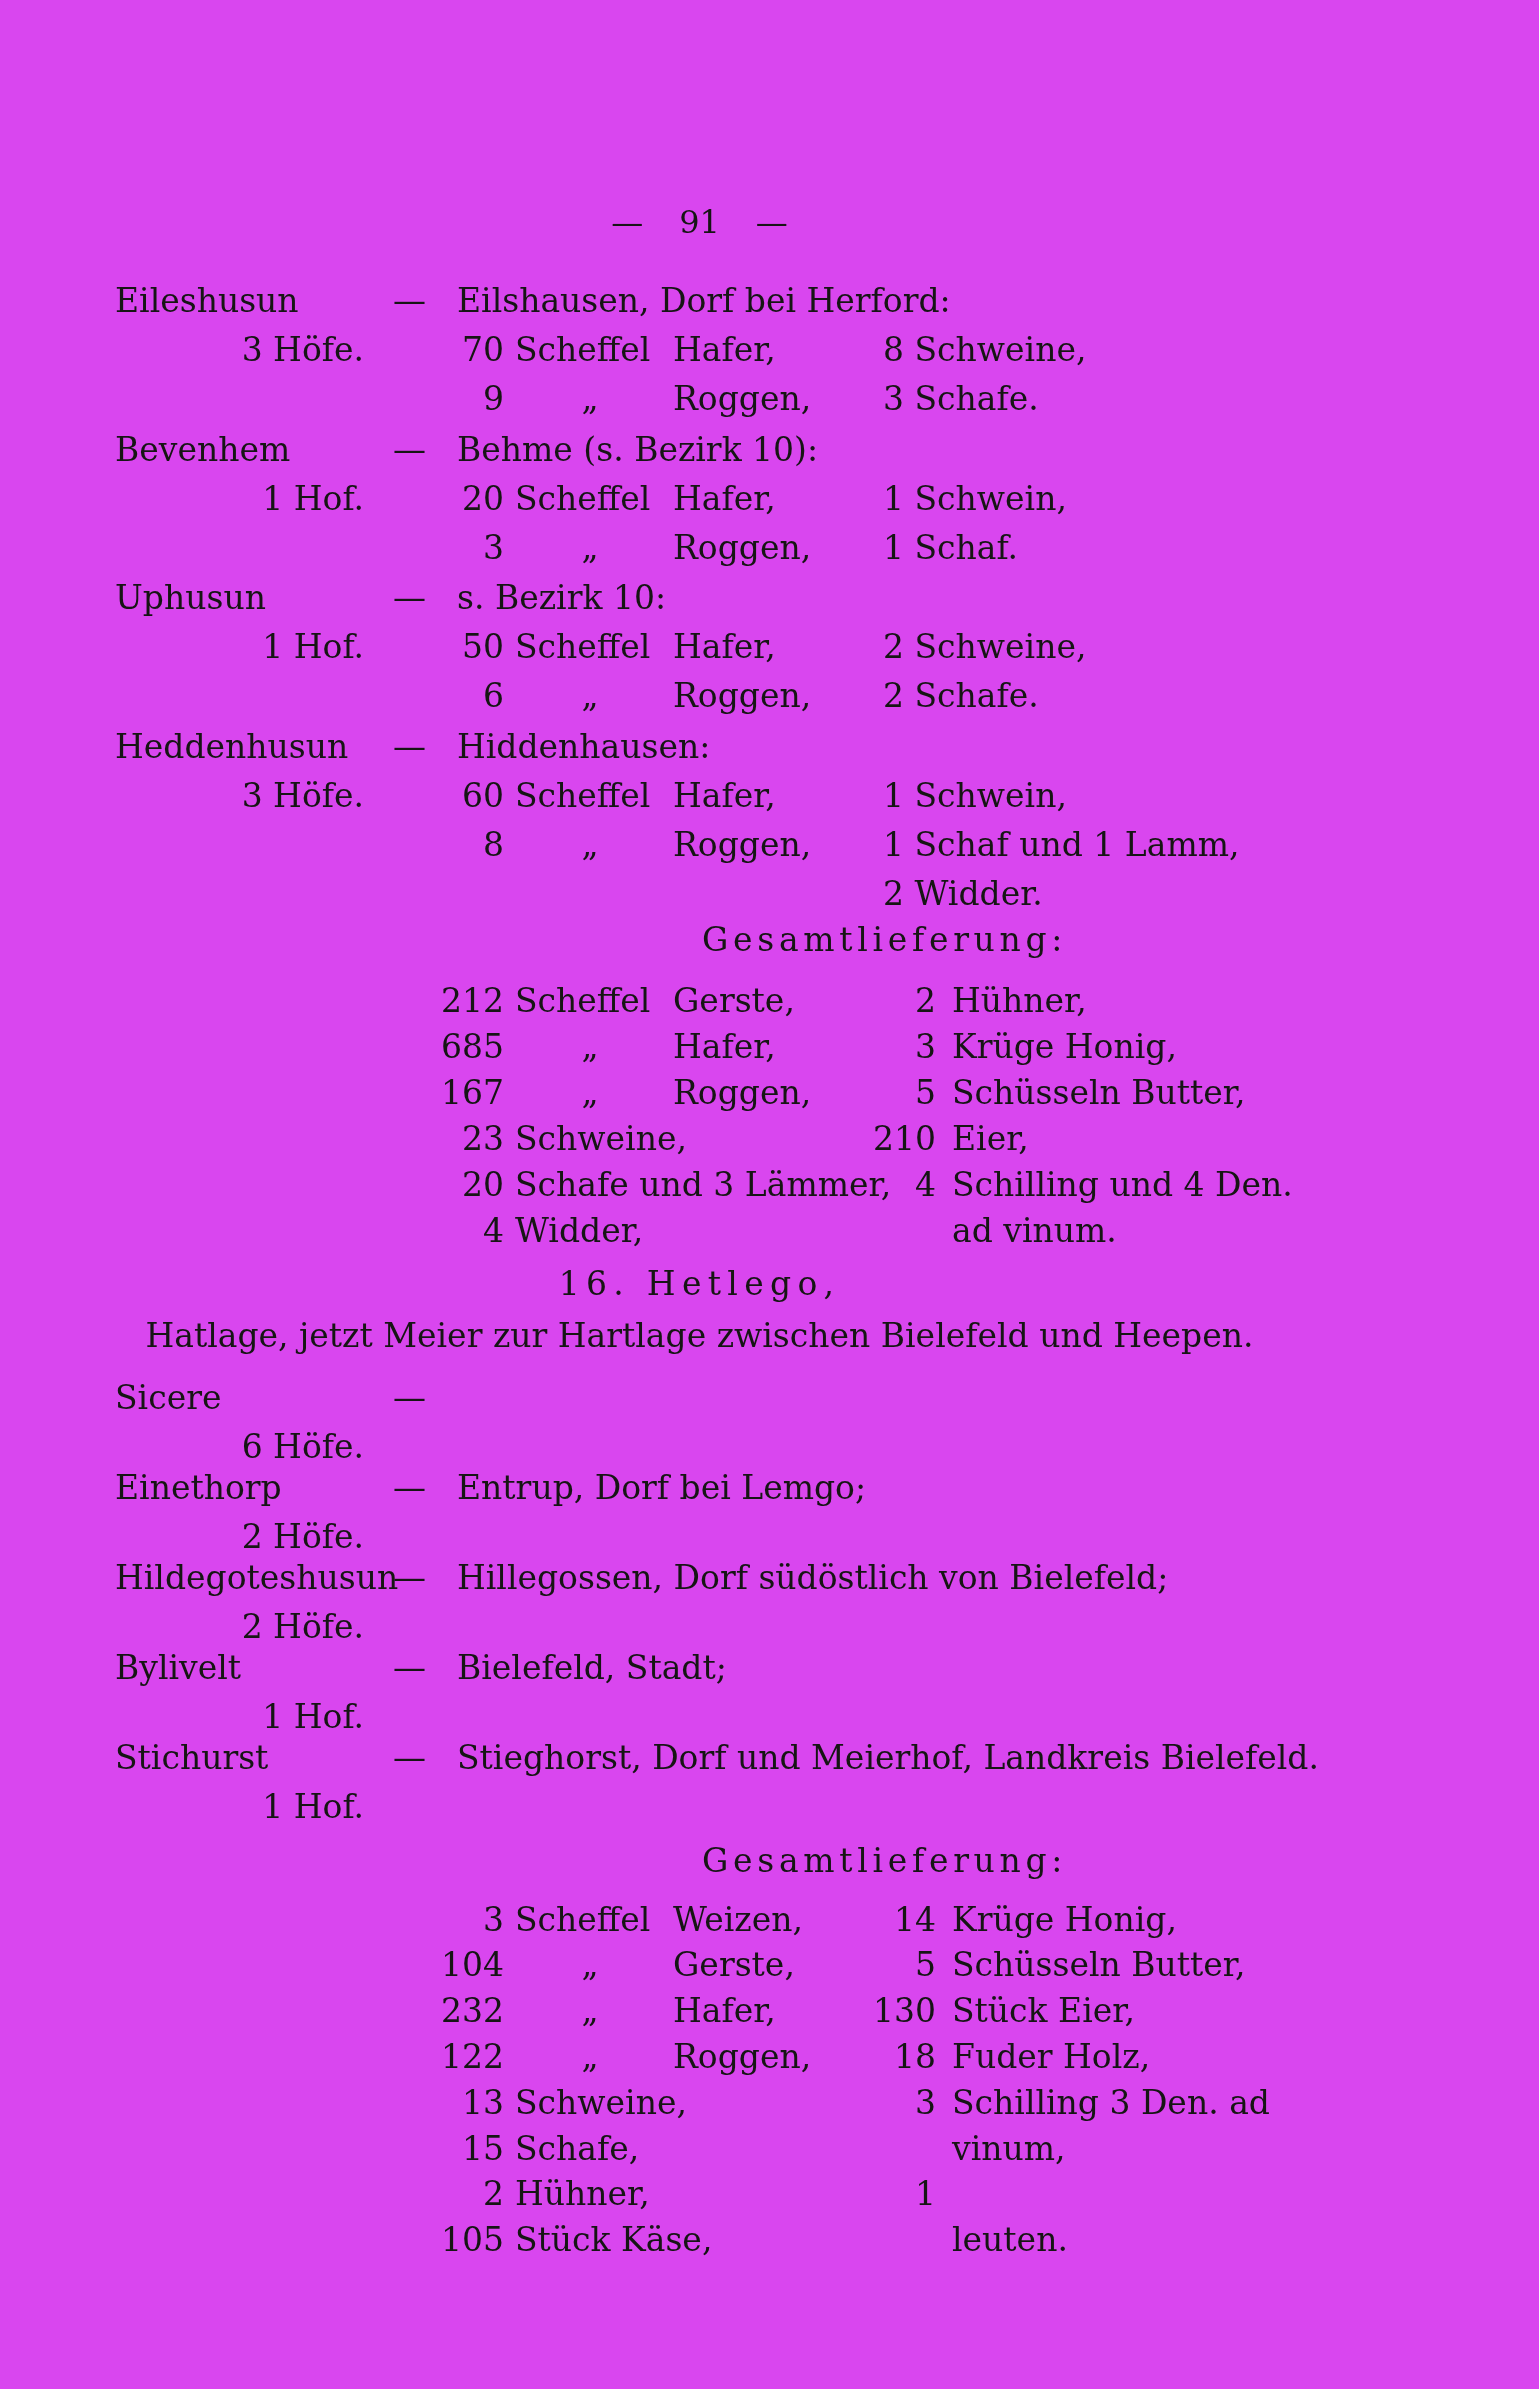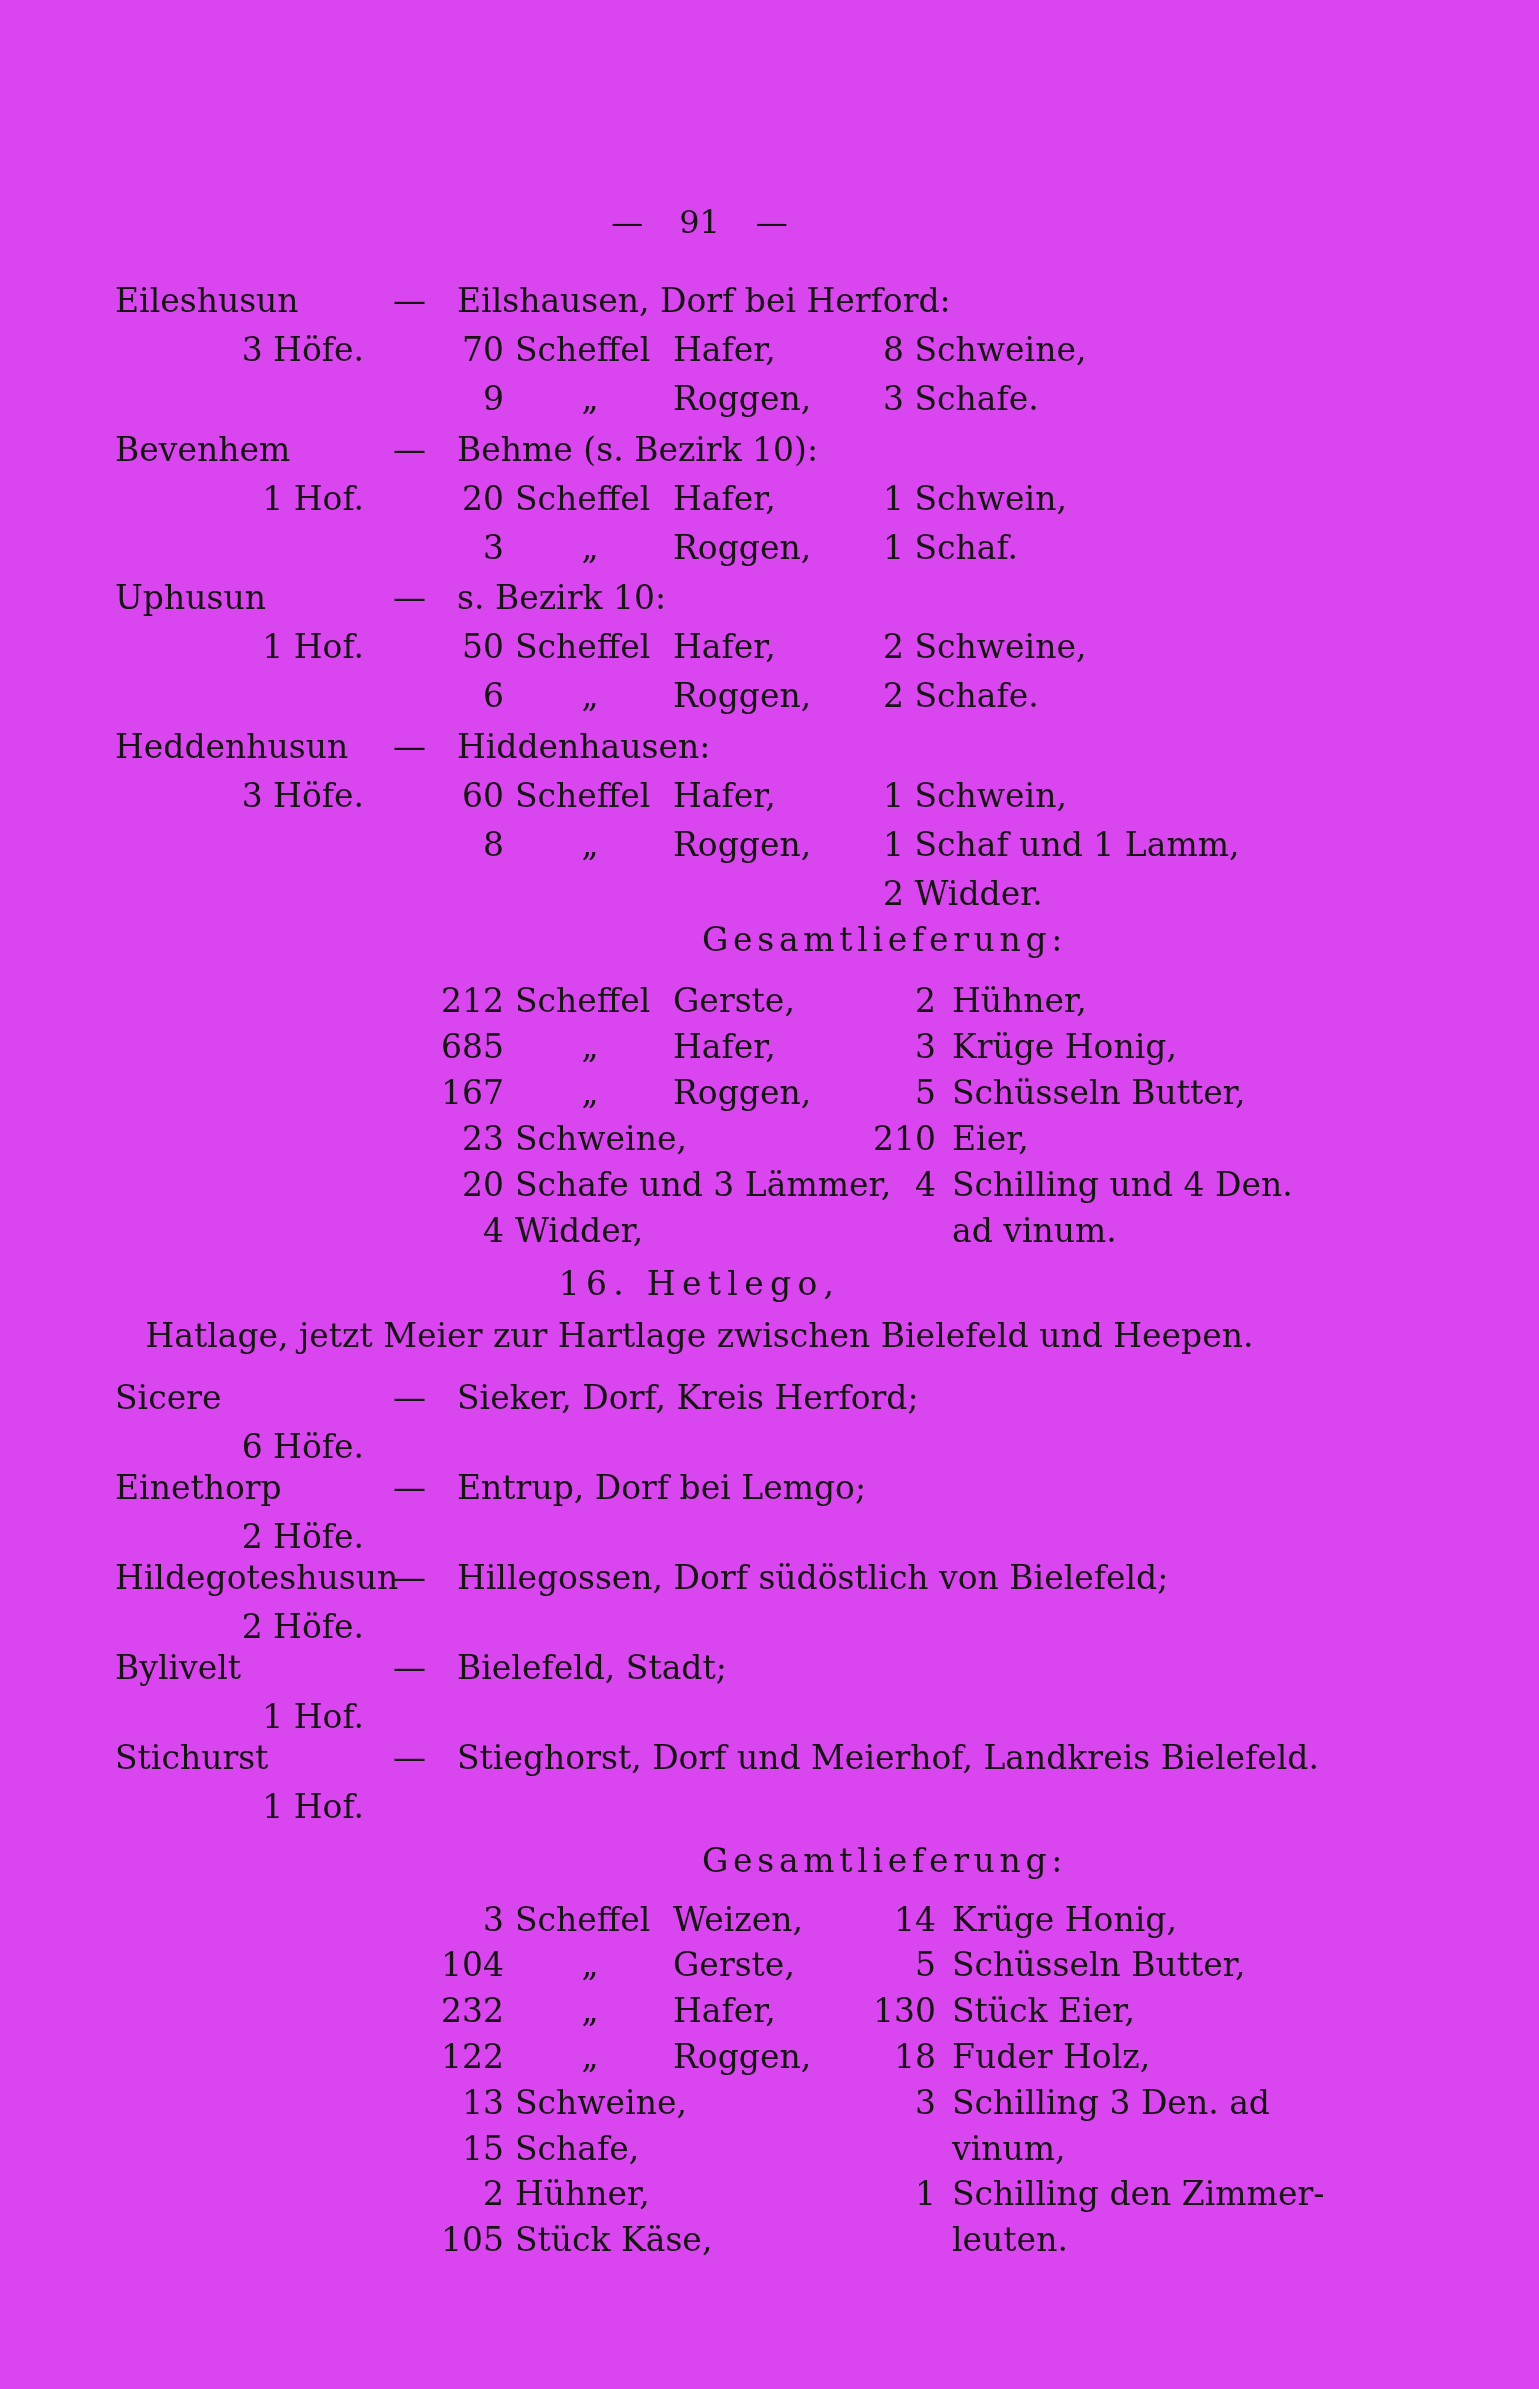--- a/index.html
+++ b/index.html
@@ -118,21 +118,20 @@
 
   <div class="t right" style="left:431px;top:1211px;width:73px">4</div>
   <div class="t" style="left:515px;top:1211px">Widder,</div>
   <div class="t" style="left:952px;top:1211px">ad vinum.</div>
 
   <div class="t center spread2" style="left:111px;top:1264px;width:1177px">16. Hetlego,</div>
   <div class="t center" style="left:111px;top:1316px;width:1177px">Hatlage, jetzt Meier zur Hartlage zwischen Bielefeld und Heepen.</div>
 
   <div class="t" style="left:115px;top:1378px">Sicere</div>
   <div class="t" style="left:393px;top:1378px">—</div>
-  <div class="t" style="left:457px;top:1378px">Sieker, Dorf, Kreis Herford;</div>
   <div class="t right" style="left:166px;top:1427px;width:198px">6 Höfe.</div>
 
   <div class="t" style="left:115px;top:1468px">Einethorp</div>
   <div class="t" style="left:393px;top:1468px">—</div>
   <div class="t" style="left:457px;top:1468px">Entrup, Dorf bei Lemgo;</div>
   <div class="t right" style="left:166px;top:1517px;width:198px">2 Höfe.</div>
 
   <div class="t" style="left:115px;top:1558px">Hildegoteshusun</div>
   <div class="t" style="left:393px;top:1558px">—</div>
   <div class="t" style="left:457px;top:1558px">Hillegossen, Dorf südöstlich von Bielefeld;</div>
@@ -179,20 +178,19 @@
   <div class="t right" style="left:853px;top:2083px;width:83px">3</div>
   <div class="t" style="left:952px;top:2083px">Schilling 3 Den. ad</div>
 
   <div class="t right" style="left:431px;top:2129px;width:73px">15</div>
   <div class="t" style="left:515px;top:2129px">Schafe,</div>
   <div class="t" style="left:952px;top:2129px">vinum,</div>
 
   <div class="t right" style="left:431px;top:2174px;width:73px">2</div>
   <div class="t" style="left:515px;top:2174px">Hühner,</div>
   <div class="t right" style="left:853px;top:2174px;width:83px">1</div>
-  <div class="t" style="left:952px;top:2174px">Schilling den Zimmer-</div>
 
   <div class="t right" style="left:431px;top:2220px;width:73px">105</div>
   <div class="t" style="left:515px;top:2220px">Stück Käse,</div>
   <div class="t" style="left:952px;top:2220px">leuten.</div>
 
 </div>
 
 
 </body></html>

